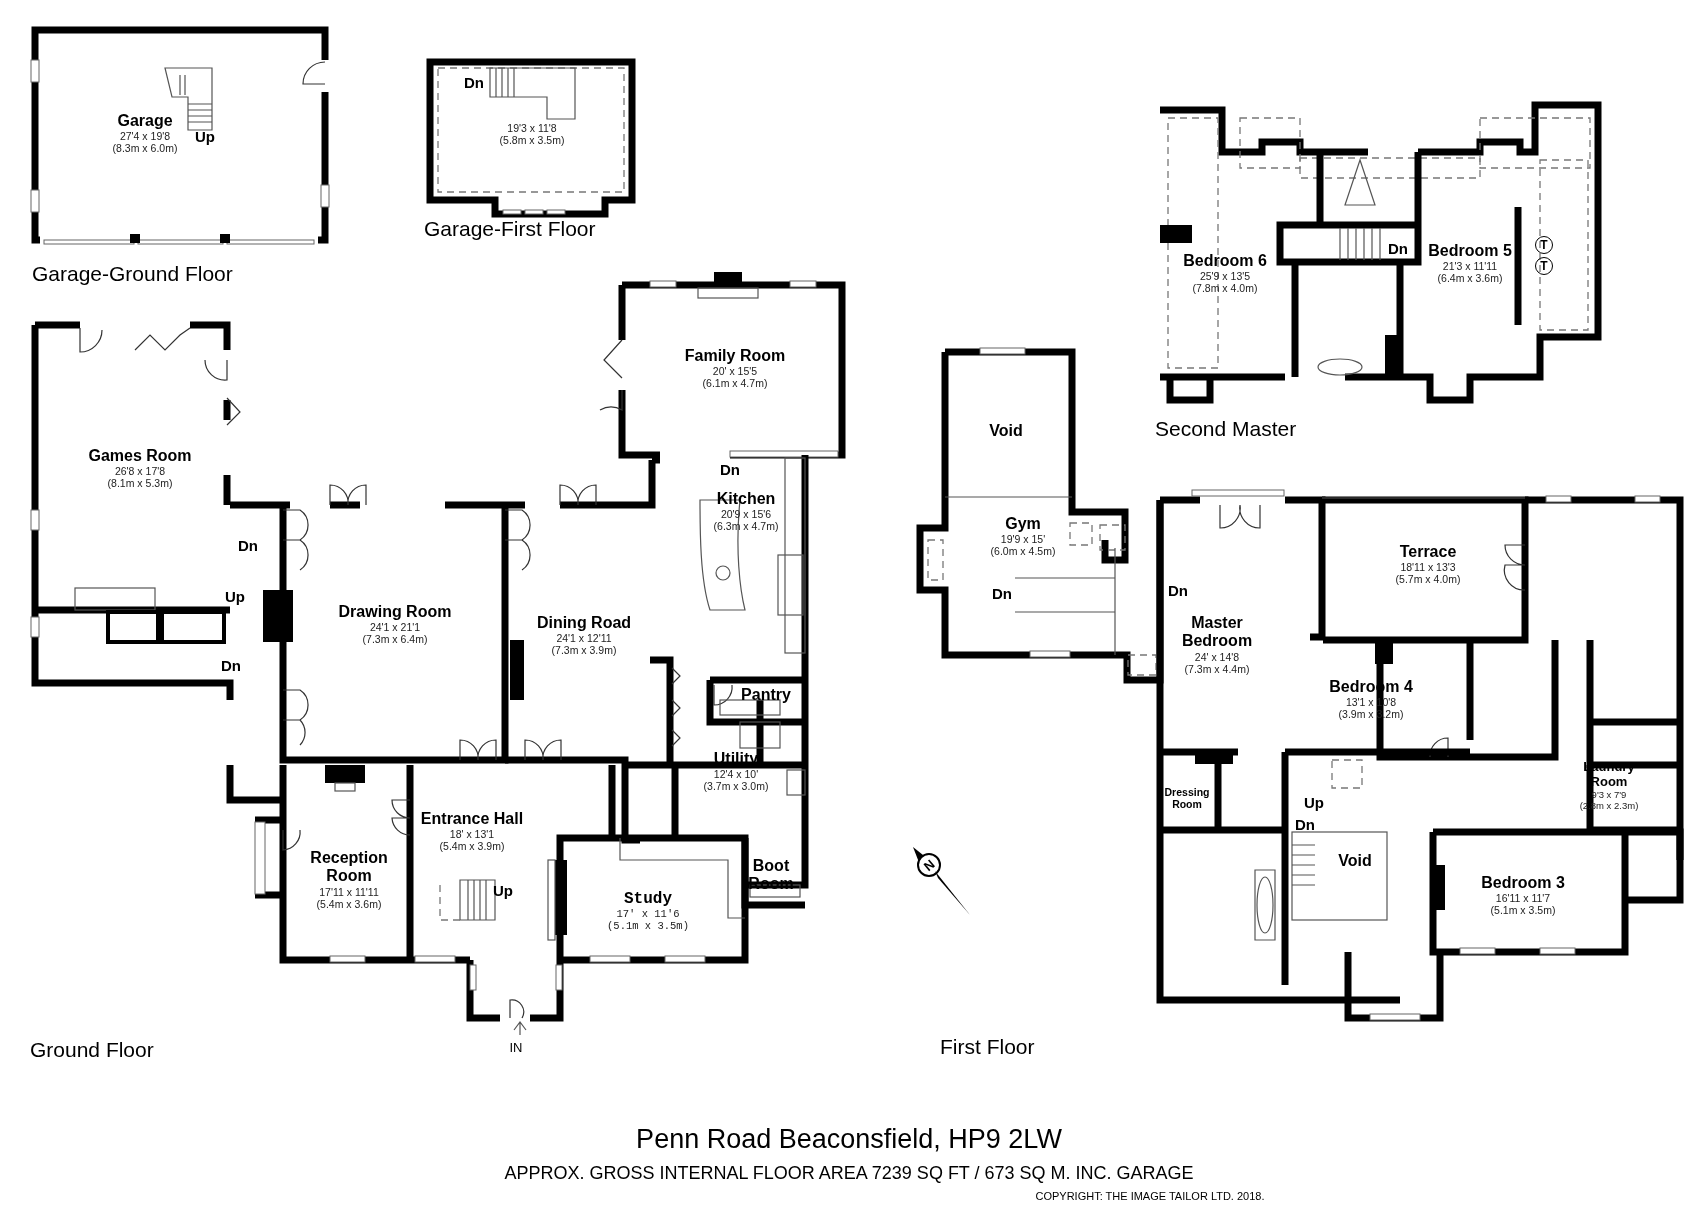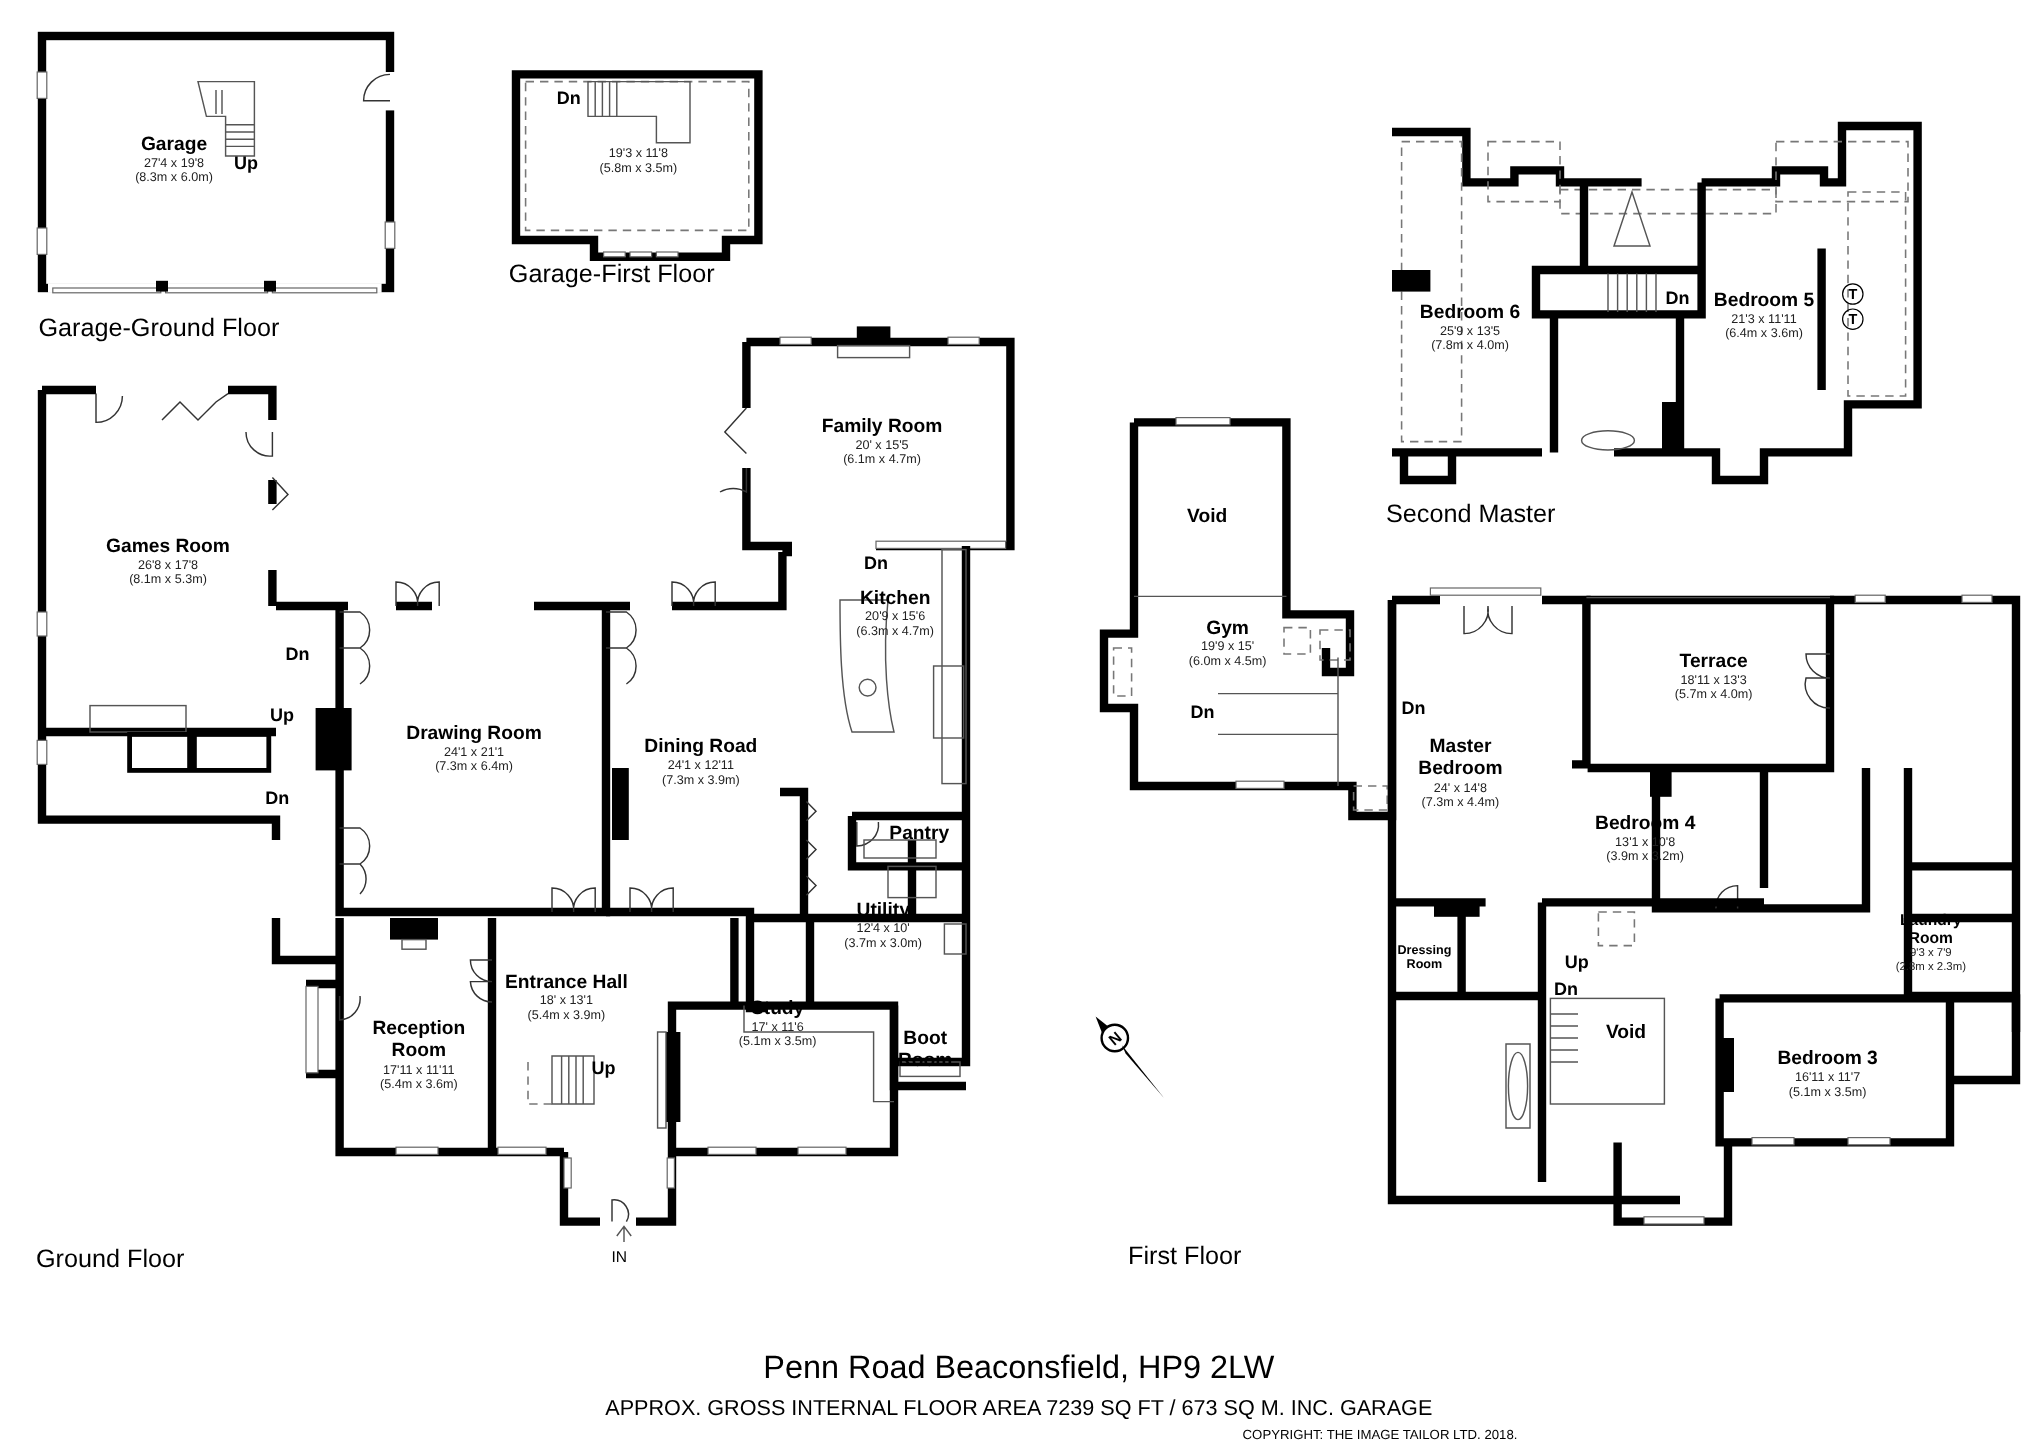--- a/index.html
+++ b/index.html
@@ -282,21 +282,21 @@
 </div>
 <div class="tag" style="left:503px; top:882px;">Up</div>
 
 <div class="lbl" style="left:349px; top:849px;">
   <span class="room-name">Reception</span>
   <span class="room-name">Room</span>
   <span class="room-dim">17'11 x 11'11</span>
   <span class="room-dim">(5.4m x 3.6m)</span>
 </div>
 
-<div class="lbl" style="left:648px; top:832px;">
+<div class="lbl" style="left:648px; top:890px;font-family:Liberation Mono, monospace;">
   <span class="room-name">Study</span>
   <span class="room-dim">17' x 11'6</span>
   <span class="room-dim">(5.1m x 3.5m)</span>
 </div>
 
 <div class="tag" style="left:516px; top:1040px; font-weight:normal; font-size:13px;">IN</div>
 
 <svg class="compass" viewBox="0 0 70 80">
   <polygon points="5,2 20,14 12,20" fill="#000"></polygon>
   <circle cx="21" cy="20" r="11" fill="#fff" stroke="#000" stroke-width="2"></circle>

